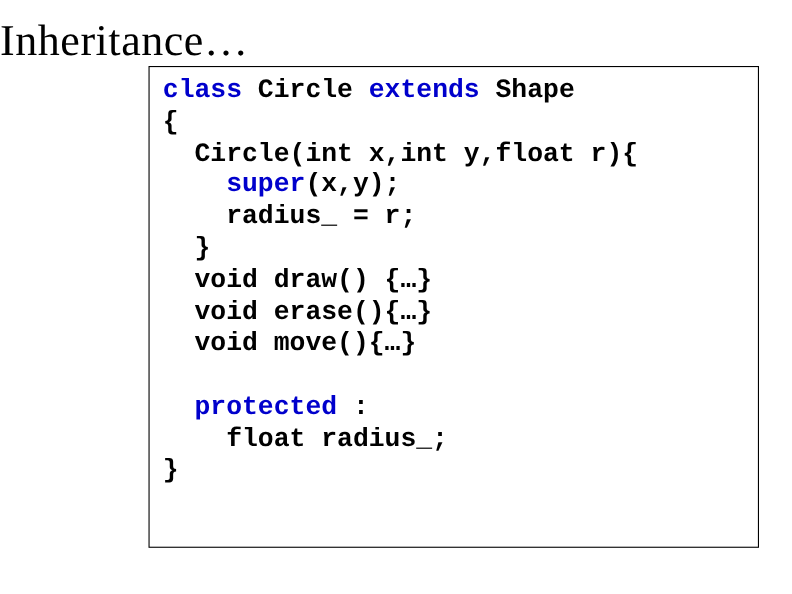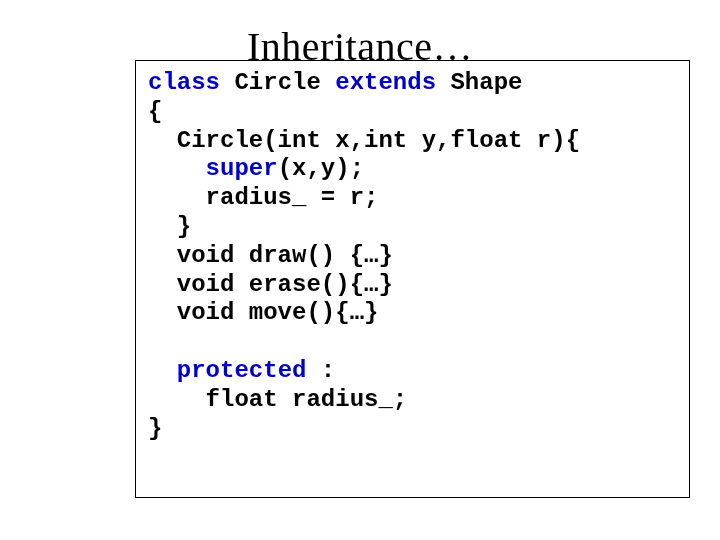--- a/index.html
+++ b/index.html
@@ -10,25 +10,24 @@
     background: #ffffff;
     font-family: "Times New Roman", Times, serif;
   }
   .slide {
     position: relative;
     width: 720px;
     height: 540px;
     box-sizing: border-box;
   }
   .title {
-    text-align: center;
     font-size: 40px;
     font-weight: normal;
     margin: 0;
-    padding-top: 23px;
+    padding-top: 13px;
     letter-spacing: 0.5px;
   }
   .code-box {
     position: absolute;
     left: 135px;
     top: 60px;
     width: 555px;
     height: 438px;
     border: 1.5px solid #000;
     box-sizing: border-box;

